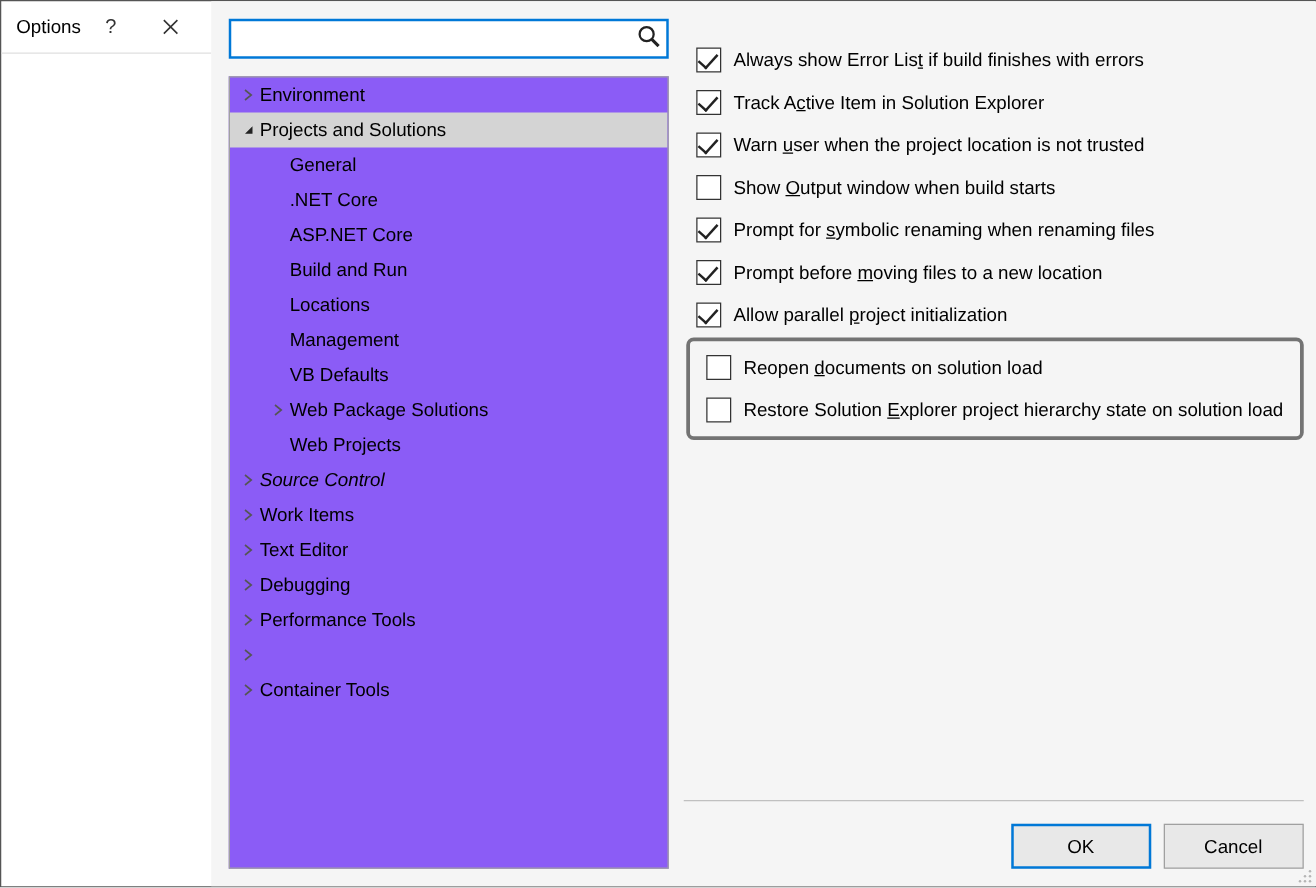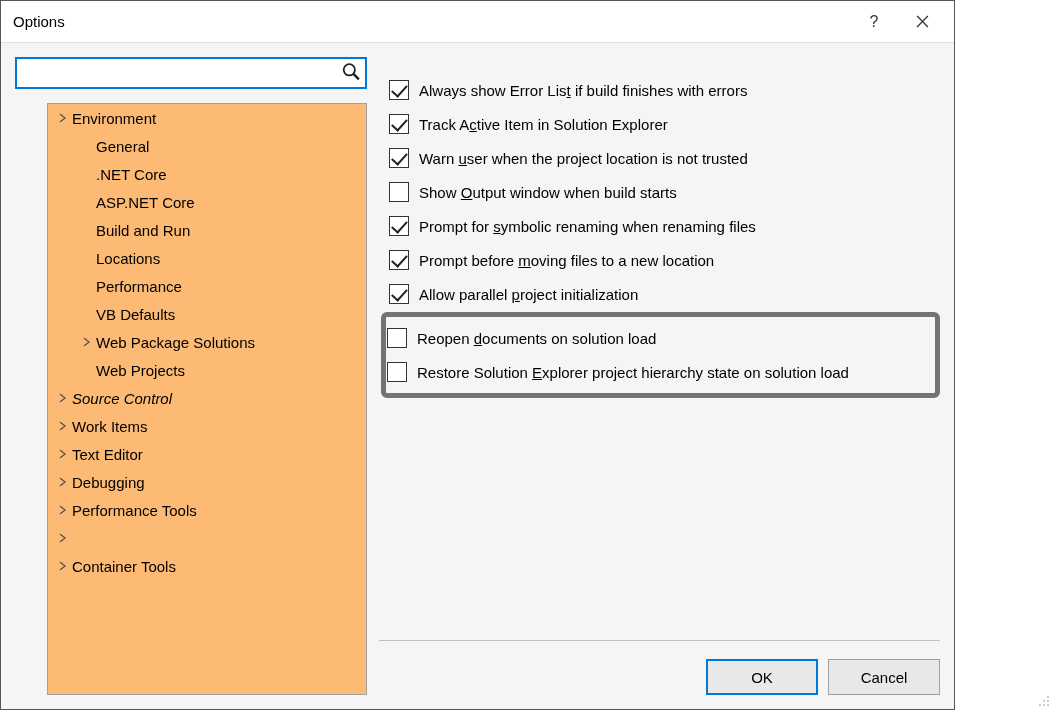--- a/index.html
+++ b/index.html
@@ -9,25 +9,25 @@
     }
     body {
       font-family: "Segoe UI", Tahoma, sans-serif;
       font-size: 15px;
       background: #fff;
       width: 1053px;
       height: 710px;
       overflow: hidden;
     }
     .dialog {
-      width: 955px;
+      width: 1053px;
       height: 710px;
       border: 1px solid #555;
       display: flex;
-      flex-direction: column;
+      flex-direction: row;
       background: #fff;
     }
     .titlebar {
       height: 42px;
       display: flex;
       align-items: center;
       padding: 0 8px 0 12px;
       border-bottom: 1px solid #e0e0e0;
     }
     .titlebar-title {
@@ -82,25 +82,24 @@
       position: absolute;
       right: 7px;
       top: 50%;
       transform: translateY(-50%);
       pointer-events: none;
       color: #222;
     }
     .tree-container {
       flex: 1;
       border: 1px solid #a0a0a0;
-      background: #fdba74;
+      background: #8b5cf6;
       overflow: hidden;
       min-height: 0;
       position: relative;
-      margin-left: 32px;
     }
     .tree-scroll {
       height: 100%;
       overflow-y: scroll;
     }
     .tree-scroll::-webkit-scrollbar {
       width: 17px;
     }
     .tree-scroll::-webkit-scrollbar-track {
       background: #f0f0f0;
@@ -147,23 +146,23 @@
     .options-list {
       display: flex;
       flex-direction: column;
     }
     .check-row {
       display: flex;
       align-items: center;
       padding: 7px 8px;
     }
     .check-row.highlighted-group {
-      border: 5px solid #737373;
+      border: 3px solid #737373;
       border-radius: 6px;
-      padding: 4px 1px;
+      padding: 4px 13px;
       margin-top: 1px;
     }
     .check-row.highlighted-group .check-row {
       padding: 7px 0;
     }
     .checkbox {
       width: 20px;
       height: 20px;
       border: 1px solid #333;
       background: #fff;
@@ -265,20 +264,28 @@
           <div class="tree-scroll" id="tree-scroll">
 
           <div class="tree-item" style="padding-left: 8px;">
                 <span class="tree-arrow">
                   <svg width="10" height="10" viewBox="0 0 10 10">
                     <path d="M2 1 L7 5 L2 9" stroke="#555" stroke-width="1.3" fill="none"></path>
                   </svg>
                 </span>
                 <span>Environment</span>
               </div>
+              <div class="tree-item selected" style="padding-left: 8px;">
+                <span class="tree-arrow">
+                  <svg width="10" height="10" viewBox="0 0 10 10">
+                    <path d="M8 2 L8 8 L2 8 Z" fill="#222"></path>
+                  </svg>
+                </span>
+                <span>Projects and Solutions</span>
+              </div>
               <div class="tree-item" style="padding-left: 32px;">
                 <span class="tree-arrow empty">&nbsp;</span>
                 <span>General</span>
               </div>
               <div class="tree-item" style="padding-left: 32px;">
                 <span class="tree-arrow empty">&nbsp;</span>
                 <span>.NET Core</span>
               </div>
               <div class="tree-item" style="padding-left: 32px;">
                 <span class="tree-arrow empty">&nbsp;</span>
@@ -287,21 +294,21 @@
               <div class="tree-item" style="padding-left: 32px;">
                 <span class="tree-arrow empty">&nbsp;</span>
                 <span>Build and Run</span>
               </div>
               <div class="tree-item" style="padding-left: 32px;">
                 <span class="tree-arrow empty">&nbsp;</span>
                 <span>Locations</span>
               </div>
               <div class="tree-item" style="padding-left: 32px;">
                 <span class="tree-arrow empty">&nbsp;</span>
-                <span>Performance</span>
+                <span>Management</span>
               </div>
               <div class="tree-item" style="padding-left: 32px;">
                 <span class="tree-arrow empty">&nbsp;</span>
                 <span>VB Defaults</span>
               </div>
               <div class="tree-item" style="padding-left: 32px;">
                 <span class="tree-arrow">
                   <svg width="10" height="10" viewBox="0 0 10 10">
                     <path d="M2 1 L7 5 L2 9" stroke="#555" stroke-width="1.3" fill="none"></path>
                   </svg>

